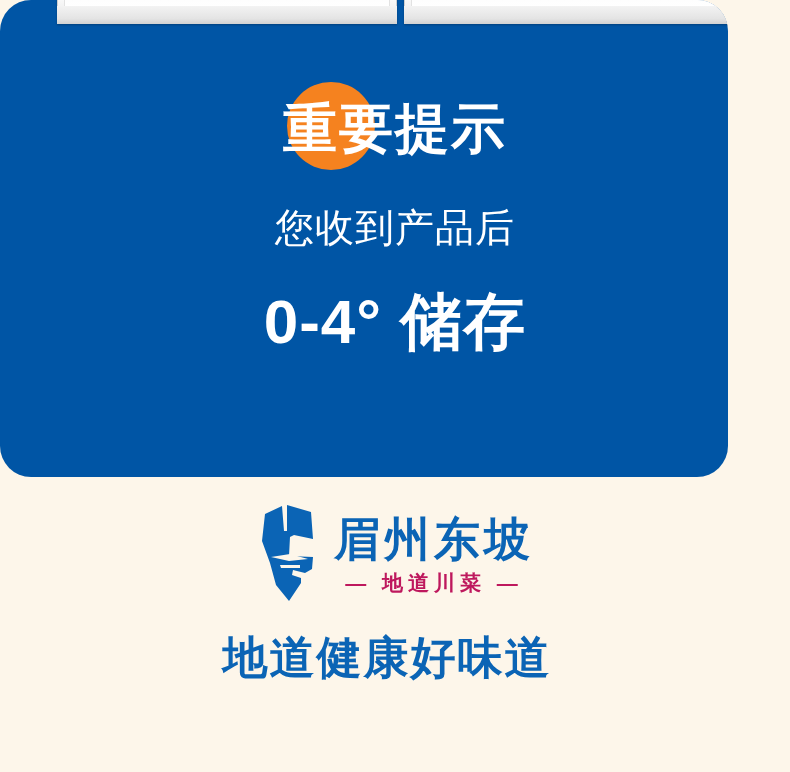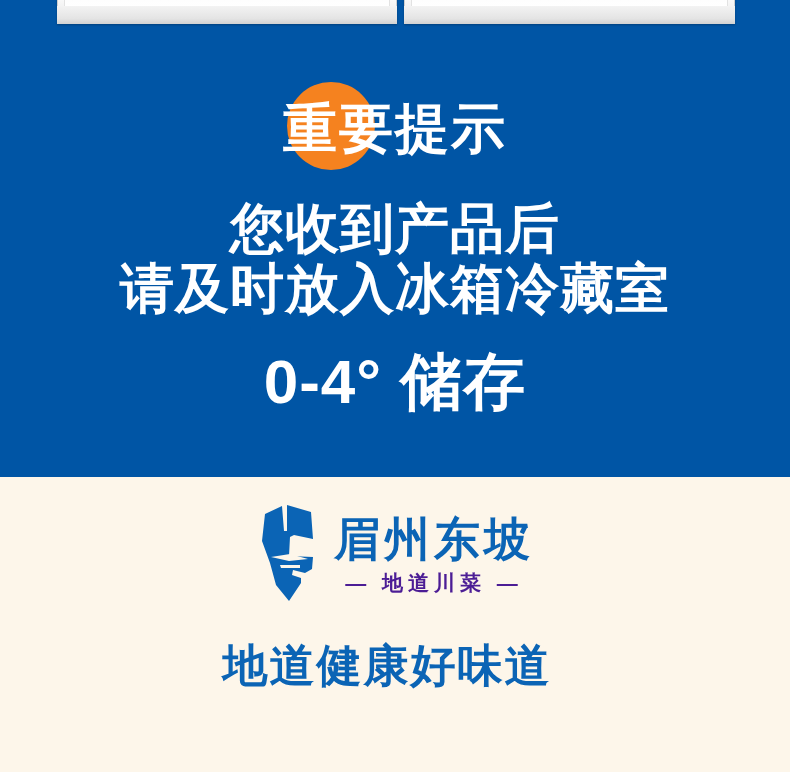--- a/index.html
+++ b/index.html
@@ -19,24 +19,25 @@
     width: 790px;
     height: 772px;
     overflow: hidden;
   }
 
   
   .blue-section {
     position: absolute;
     left: 0;
     top: 0;
-    width: 790px;
+    width: 728px;
     height: 477px;
     background: #0055A5;
     overflow: hidden;
+    border-radius: 31px;
   }
 
   
   .panel-strip {
     position: absolute;
     left: 0;
     top: 0;
     width: 790px;
     height: 24px;
   }
@@ -110,22 +111,22 @@
 
   .notice-block {
     position: absolute;
     left: 0;
     top: 198px;
     width: 790px;
     text-align: center;
     color: #ffffff;
   }
   .notice-line {
-    font-size: 54px;
-    font-weight: bold;
+    font-size: 39px;
+    font-weight: normal;
     line-height: 60px;
     letter-spacing: 1px;
     white-space: nowrap;
   }
   .temp-line {
     margin-top: 27px;
     font-size: 62px;
     font-weight: bold;
     line-height: 74px;
     letter-spacing: 1px;
@@ -169,29 +170,29 @@
     letter-spacing: 4px;
     color: #0B64B5;
     line-height: 54px;
     white-space: nowrap;
   }
   .logo-sub {
     margin-top: 4px;
     font-size: 21px;
     font-weight: bold;
     letter-spacing: 5px;
-    color: #4c1d95;
+    color: #be185d;
     line-height: 26px;
     white-space: nowrap;
   }
 
   .slogan-block {
     position: absolute;
     left: 0;
-    top: 160px;
+    top: 152px;
     width: 774px;
     text-align: center;
     color: #0B64B5;
   }
   .slogan-line {
     font-size: 45px;
     font-weight: bold;
     line-height: 58px;
     letter-spacing: 2px;
     white-space: nowrap;
@@ -217,21 +218,20 @@
       </div>
     </div>
 
     <div class="badge-row">
       <div class="badge-circle"></div>
       <div class="badge-text">重要提示</div>
     </div>
 
     <div class="notice-block">
       <div class="notice-line">您收到产品后</div>
-      <div class="notice-line">请及时放入冰箱冷藏室</div>
       <div class="temp-line">0-4°  储存</div>
     </div>
 
   </div>
 
   <div class="cream-section">
 
     <div class="logo-row">
 
       <svg class="logo-mark" viewBox="0 0 62 106">

